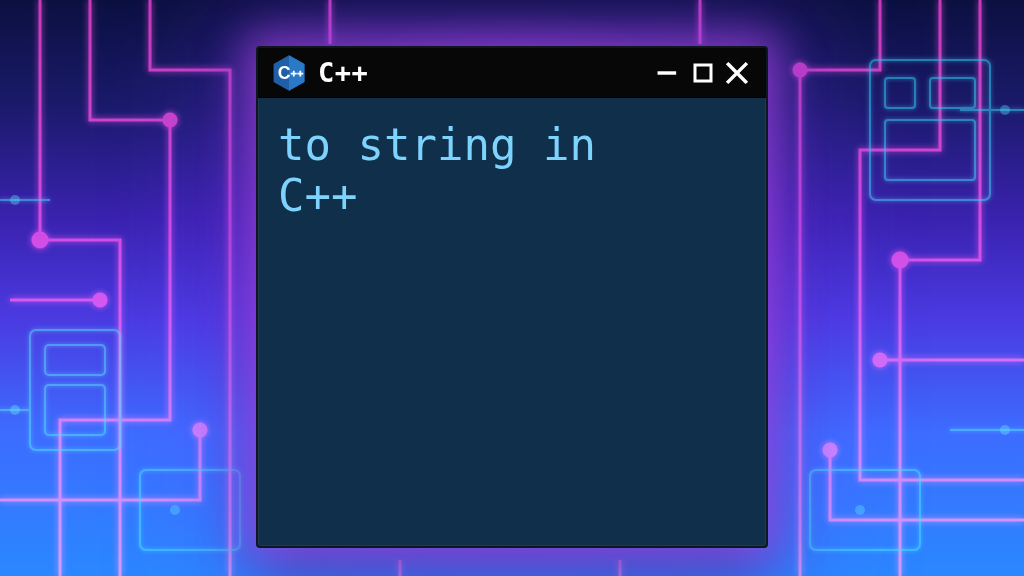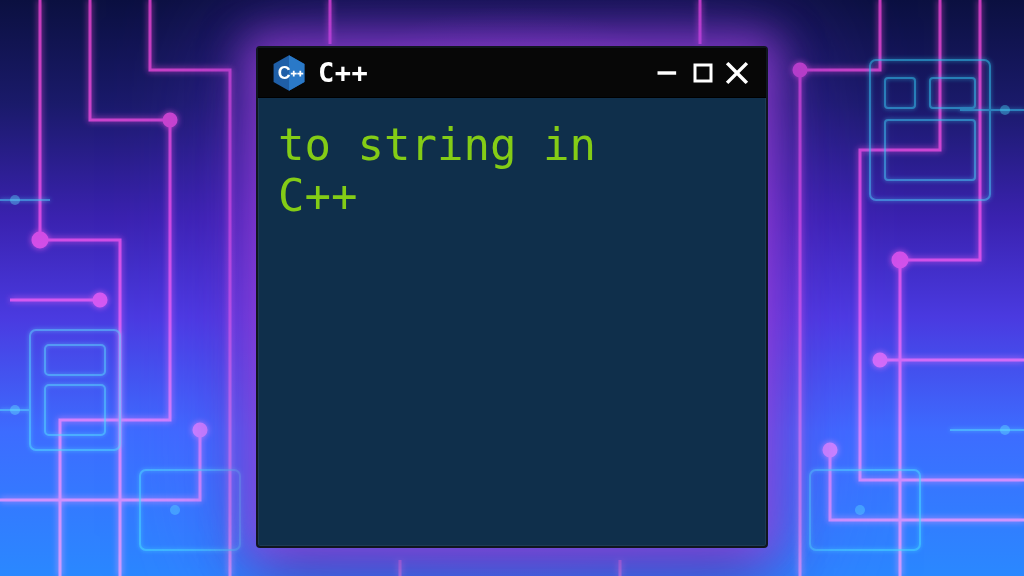--- a/index.html
+++ b/index.html
@@ -54,21 +54,21 @@
   .titlebar .right { display:flex; align-items:center; gap:4px; color:#fff; }
   .win-btn { display:inline-flex; align-items:center; justify-content:center; width:30px; height:30px; }
   .win-btn svg { display:block; }
 
   
   .cpp-logo { width:34px; height:38px; display:block; }
 
   .body-area {
     flex:1;
     padding: 22px 20px;
-    color:#84cc16;
+    color:#7dd3fc;
     font: 400 44px/1.15 "Consolas","Menlo","DejaVu Sans Mono",monospace;
     white-space: pre-wrap;
   }
 </style>
 </head>
 <body>
 
 <div class="stage">
 
   <svg class="circuits" viewBox="0 0 1024 576">

